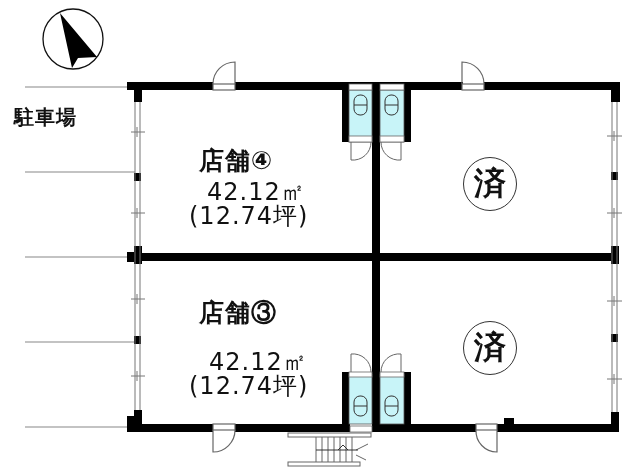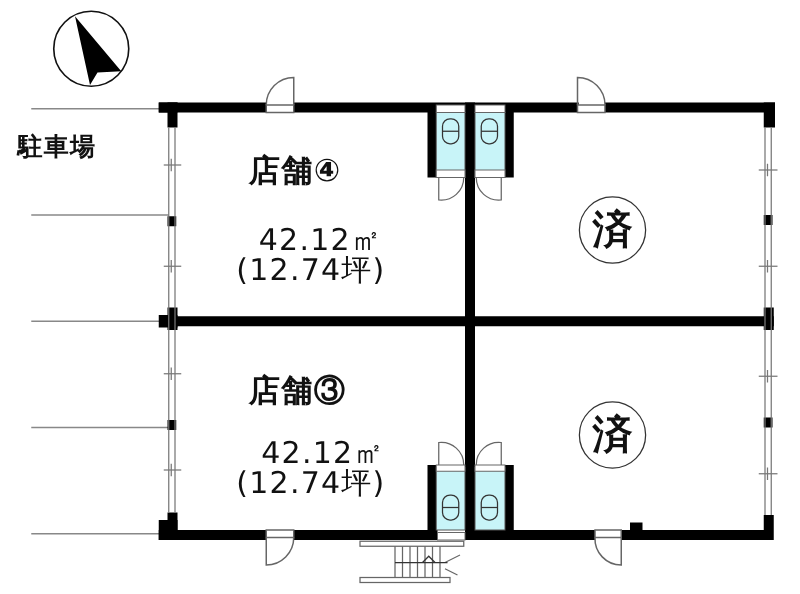--- a/index.html
+++ b/index.html
@@ -150,21 +150,21 @@
     <line x1="352" y1="437" x2="352" y2="462"></line>
     <line x1="356" y1="450" x2="368" y2="444"></line>
     <line x1="356" y1="455" x2="366" y2="460"></line>
     <line x1="316" y1="450" x2="358" y2="450" stroke="#333"></line>
     <path d="M338,450 L343,445 L348,450" stroke="#333"></path>
   </g>
 </svg>
 
 <div class="lbl parking-label">駐車場</div>
 
-<div class="lbl shop-name" style="left:199px; top:120px;">店舗④</div>
+<div class="lbl shop-name" style="left:199px; top:144px;">店舗④</div>
 <div class="lbl shop-area" style="left:207px; top:176px;">42.12㎡</div>
 <div class="lbl shop-tsubo" style="left:189px; top:200px;">(12.74坪)</div>
 
 <div class="lbl shop-name" style="left:199px; top:296px;font-family:Liberation Serif, serif;">店舗③</div>
 <div class="lbl shop-area" style="left:209px; top:346px;">42.12㎡</div>
 <div class="lbl shop-tsubo" style="left:189px; top:370px;">(12.74坪)</div>
 
 <div class="sold-mark" style="left:463px; top:157px;">済</div>
 <div class="sold-mark" style="left:463px; top:321px;">済</div>
 

